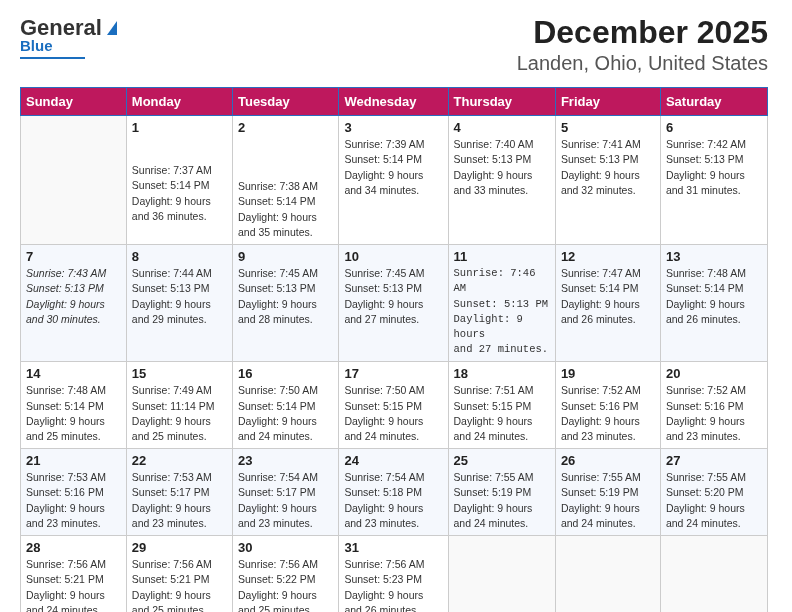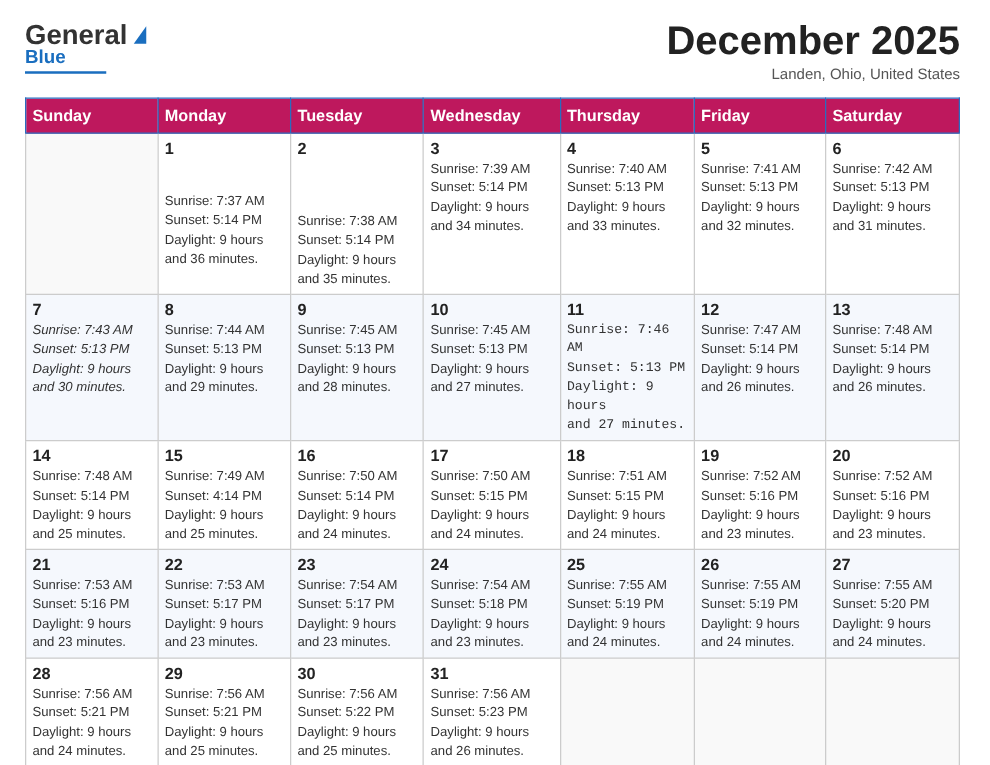--- a/index.html
+++ b/index.html
@@ -36,21 +36,21 @@
     .title-block {
       text-align: right;
     }
     .main-title {
       font-size: 32px;
       font-weight: bold;
       color: #222;
       line-height: 1.1;
     }
     .subtitle {
-      font-size: 12px;
+      font-size: 20px;
       color: #555;
       margin-top: 2px;
     }
     .calendar {
       width: 100%;
       border-collapse: collapse;
       font-size: 11px;
     }
     .calendar th {
       background: #be185d;
@@ -223,21 +223,21 @@
           <td>
             <div class="day-num">14</div>
             <div class="day-info" style="white-space: pre-line;">Sunrise: 7:48 AM
 Sunset: 5:14 PM
 Daylight: 9 hours
 and 25 minutes.</div>
           </td>
           <td>
             <div class="day-num">15</div>
             <div class="day-info" style="white-space: pre-line;">Sunrise: 7:49 AM
-Sunset: 4:14 PM
+Sunset: 11:14 PM
 Daylight: 9 hours
 and 25 minutes.</div>
           </td>
           <td>
             <div class="day-num">16</div>
             <div class="day-info" style="white-space: pre-line;">Sunrise: 7:50 AM
 Sunset: 5:14 PM
 Daylight: 9 hours
 and 24 minutes.</div>
           </td>

